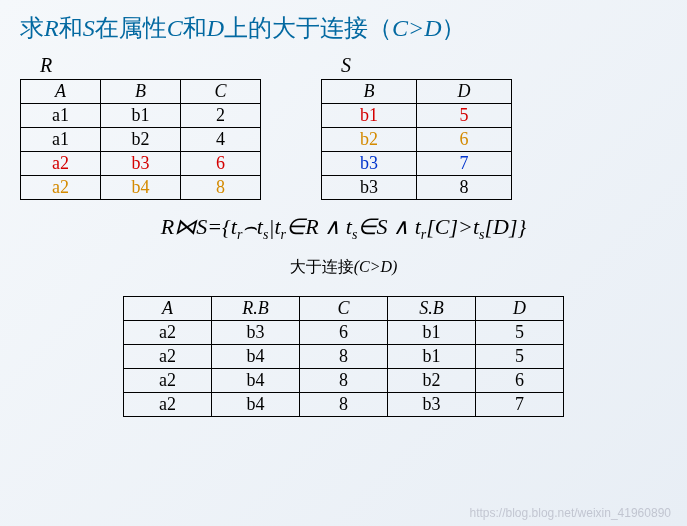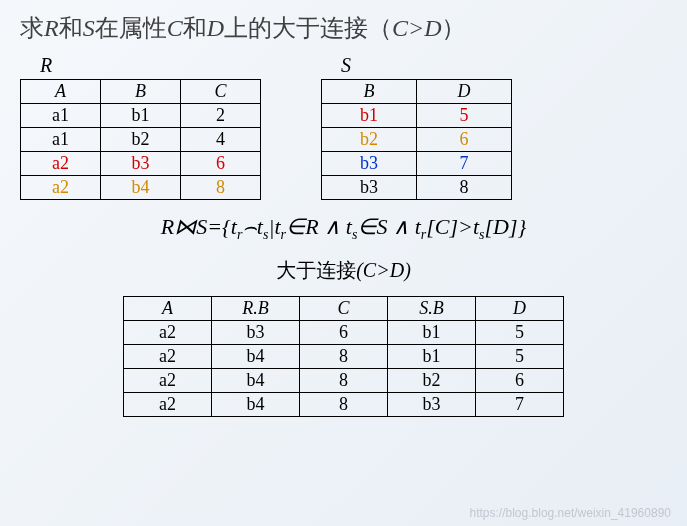--- a/index.html
+++ b/index.html
@@ -7,21 +7,21 @@
       width: 687px;
       height: 526px;
       background: linear-gradient(135deg, #f5f8fb 0%, #e8eef5 100%);
       font-family: "SimSun", "Times New Roman", serif;
       padding: 12px 20px;
       position: relative;
       overflow: hidden;
     }
     .title {
       font-size: 24px;
-      color: #404040;
+      color: #0369a1;
       margin-bottom: 10px;
     }
     .italic { font-style: italic; }
     .tables-row {
       display: flex;
       gap: 60px;
       margin-bottom: 14px;
     }
     .table-block { }
     .table-label {
@@ -54,22 +54,22 @@
       text-align: center;
     }
     .sub { vertical-align: sub; font-size: 14px; font-style: italic; }
     .result-block {
       display: flex;
       flex-direction: column;
       align-items: center;
       margin-top: 6px;
     }
     .result-title {
-      font-size: 20px;
-      margin-bottom: 12px;
+      font-size: 16px;
+      margin-bottom: 18px;
     }
     .result-title .paren { font-style: italic; }
     .table-s td, .table-s th { min-width: 95px; }
     .table-result td, .table-result th { min-width: 88px; }
     .watermark {
       position: absolute;
       bottom: 6px;
       right: 16px;
       color: rgba(120,120,140,0.35);
       font-size: 12px;

